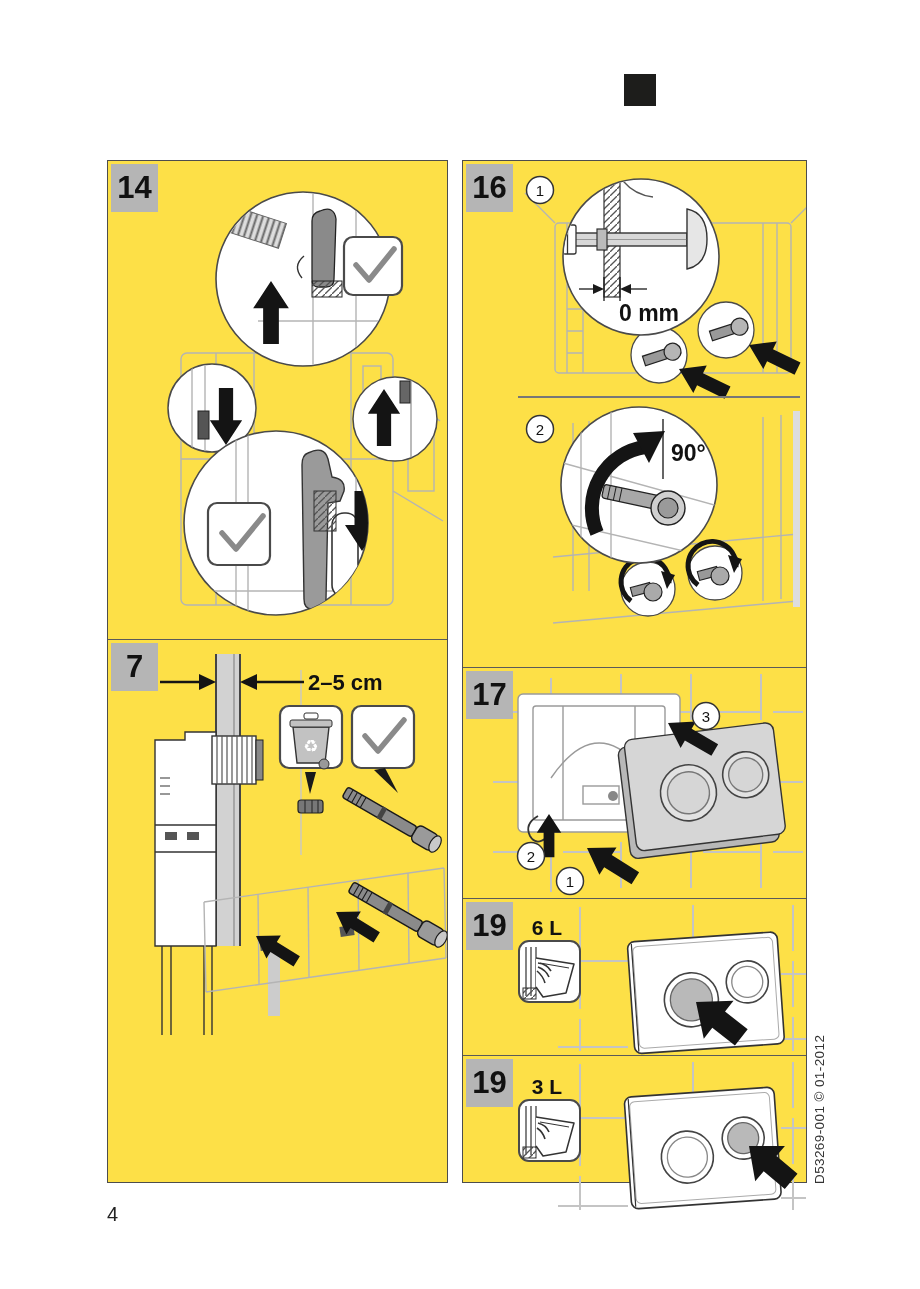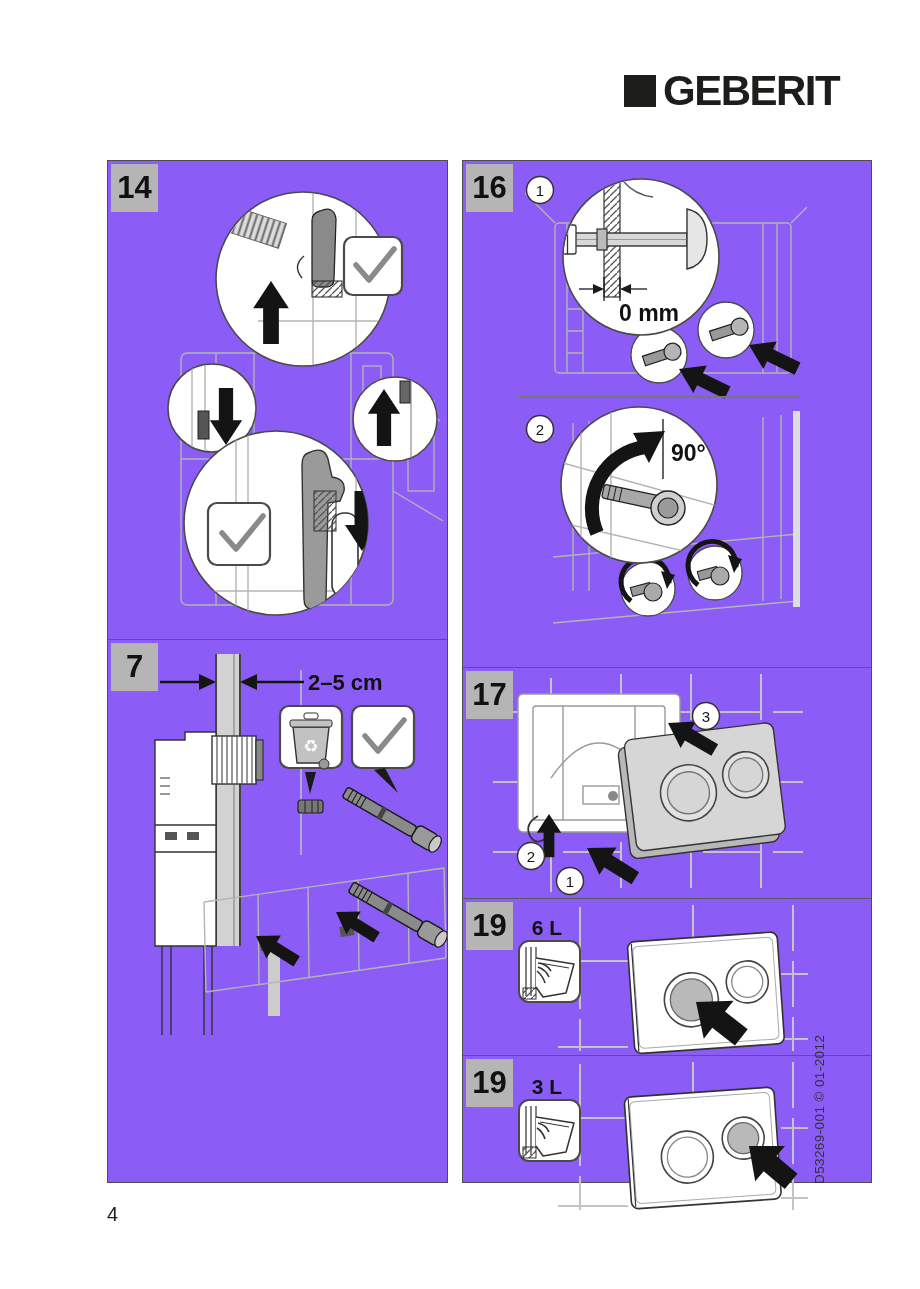--- a/index.html
+++ b/index.html
@@ -3,23 +3,23 @@
 <meta charset="utf-8">
 <style>
   html,body { margin:0; padding:0; }
   body { width:920px; height:1289px; background:#ffffff; position:relative;
          font-family:"Liberation Sans","DejaVu Sans",sans-serif; color:#111; overflow:hidden; }
 
   .logo { position:absolute; top:74px; left:624px; display:flex; align-items:center; gap:7px; }
   .logo-square { width:32px; height:32px; background:#1d1d1b; }
   .logo-text { font-size:42px; font-weight:800; letter-spacing:-1.5px; color:#1d1d1b; line-height:34px; }
 
-  .col { position:absolute; top:160px; height:1023px; border:1.6px solid #4d4d4d; background:#8b5cf6; box-sizing:border-box; }
+  .col { position:absolute; top:160px; height:1023px; border:1.6px solid #4d4d4d; background:#fde047; box-sizing:border-box; }
   .col-left  { left:107px; width:341px; }
-  .col-right { left:462px; width:410px; }
+  .col-right { left:462px; width:345px; }
 
   .panel { position:relative; overflow:hidden; }
   .panel.bordered { border-top:1.6px solid #5a5a5a; }
   .p14 { height:478px; } .p15 { height:540px; }
   .p16 { height:470px; } .p17 { height:230px;margin-top:36px; } .p18 { height:156px; } .p19 { height:160px;text-align:right; }
 
   .step-label { position:absolute; top:3px; left:3px; width:47px; height:48px; background:#b5b5b5;
                 display:flex; align-items:center; justify-content:center;
                 font-size:31px; font-weight:bold; color:#111; z-index:5; }
 
@@ -41,21 +41,20 @@
     </pattern>
     <pattern id="coilP" width="6" height="26" patternUnits="userSpaceOnUse">
       <rect width="6" height="26" fill="#ddd"></rect>
         <path d="M1.5,0 V26" stroke="#666" stroke-width="2"></path>
     </pattern>
   </defs>
 </svg>
 
 <div class="logo">
   <div class="logo-square"></div>
-  <div class="logo-text">GEBERIT</div>
 </div>
 
 <div class="col col-left">
 
   <div class="panel p14">
     <div class="step-label">14</div>
     <svg class="illus" width="341" height="478" viewBox="0 0 341 478">
       <defs>
         <clipPath id="c14a">
             <circle cx="195" cy="118" r="86"></circle>

